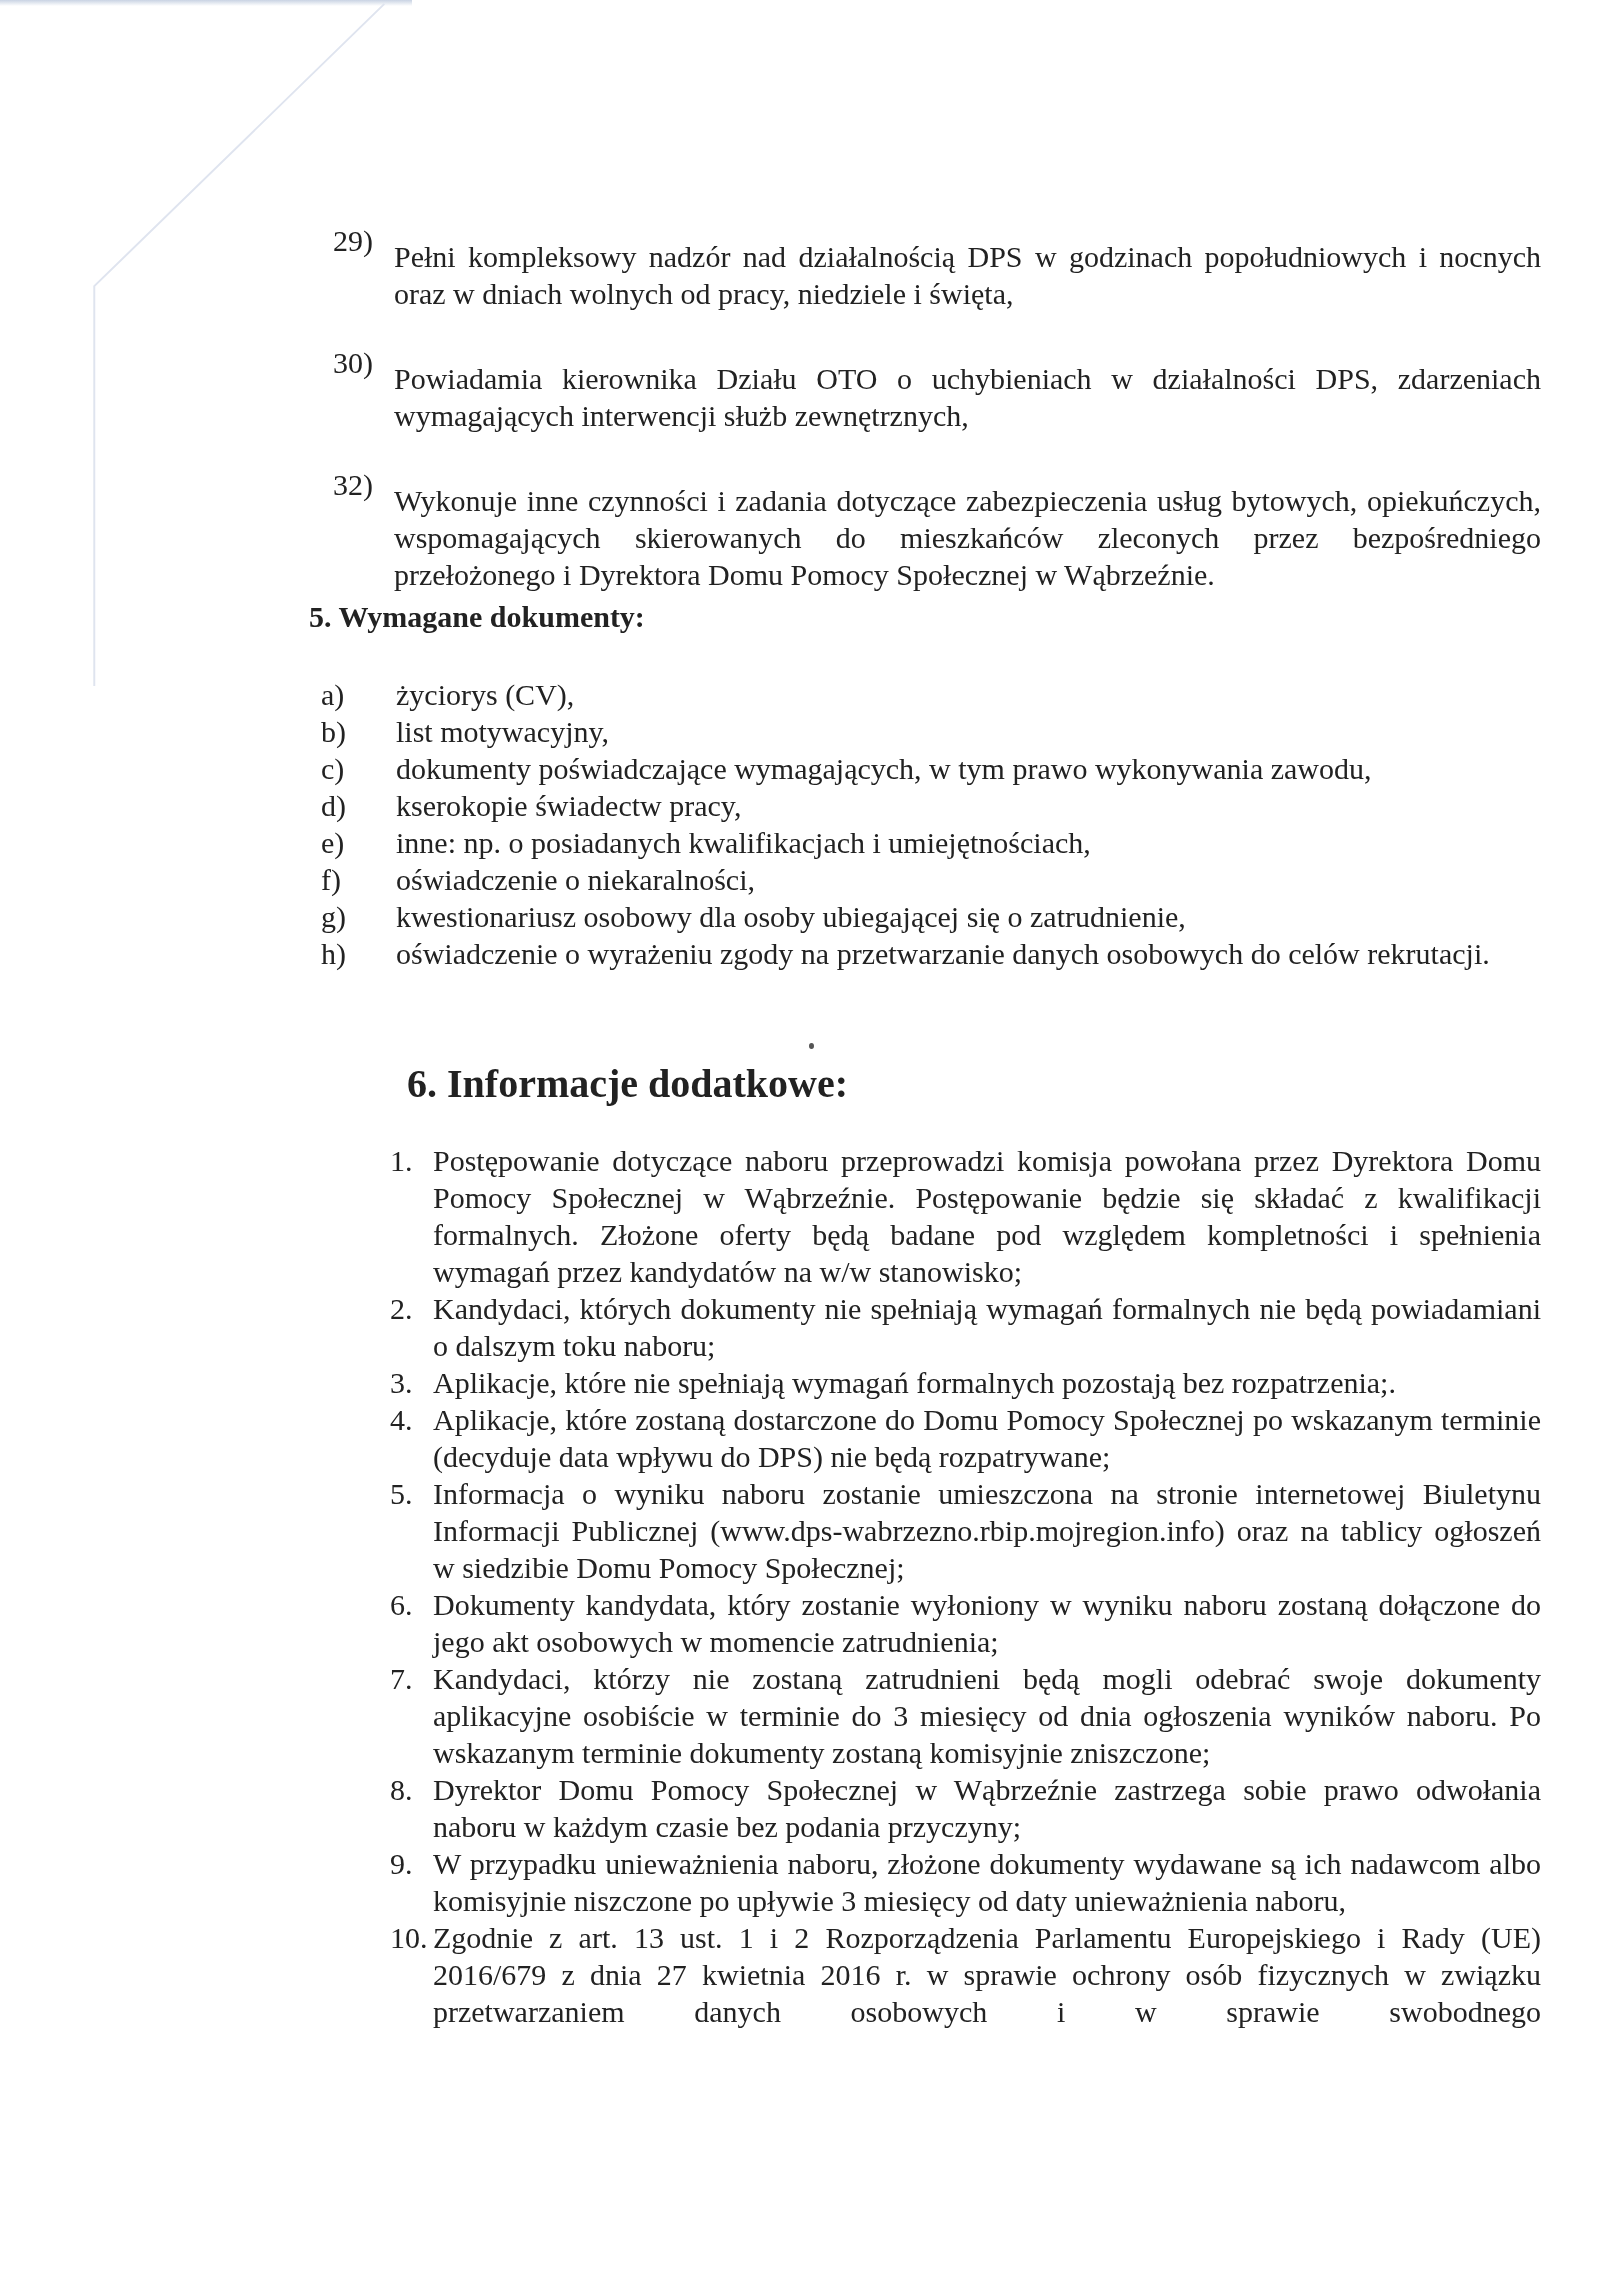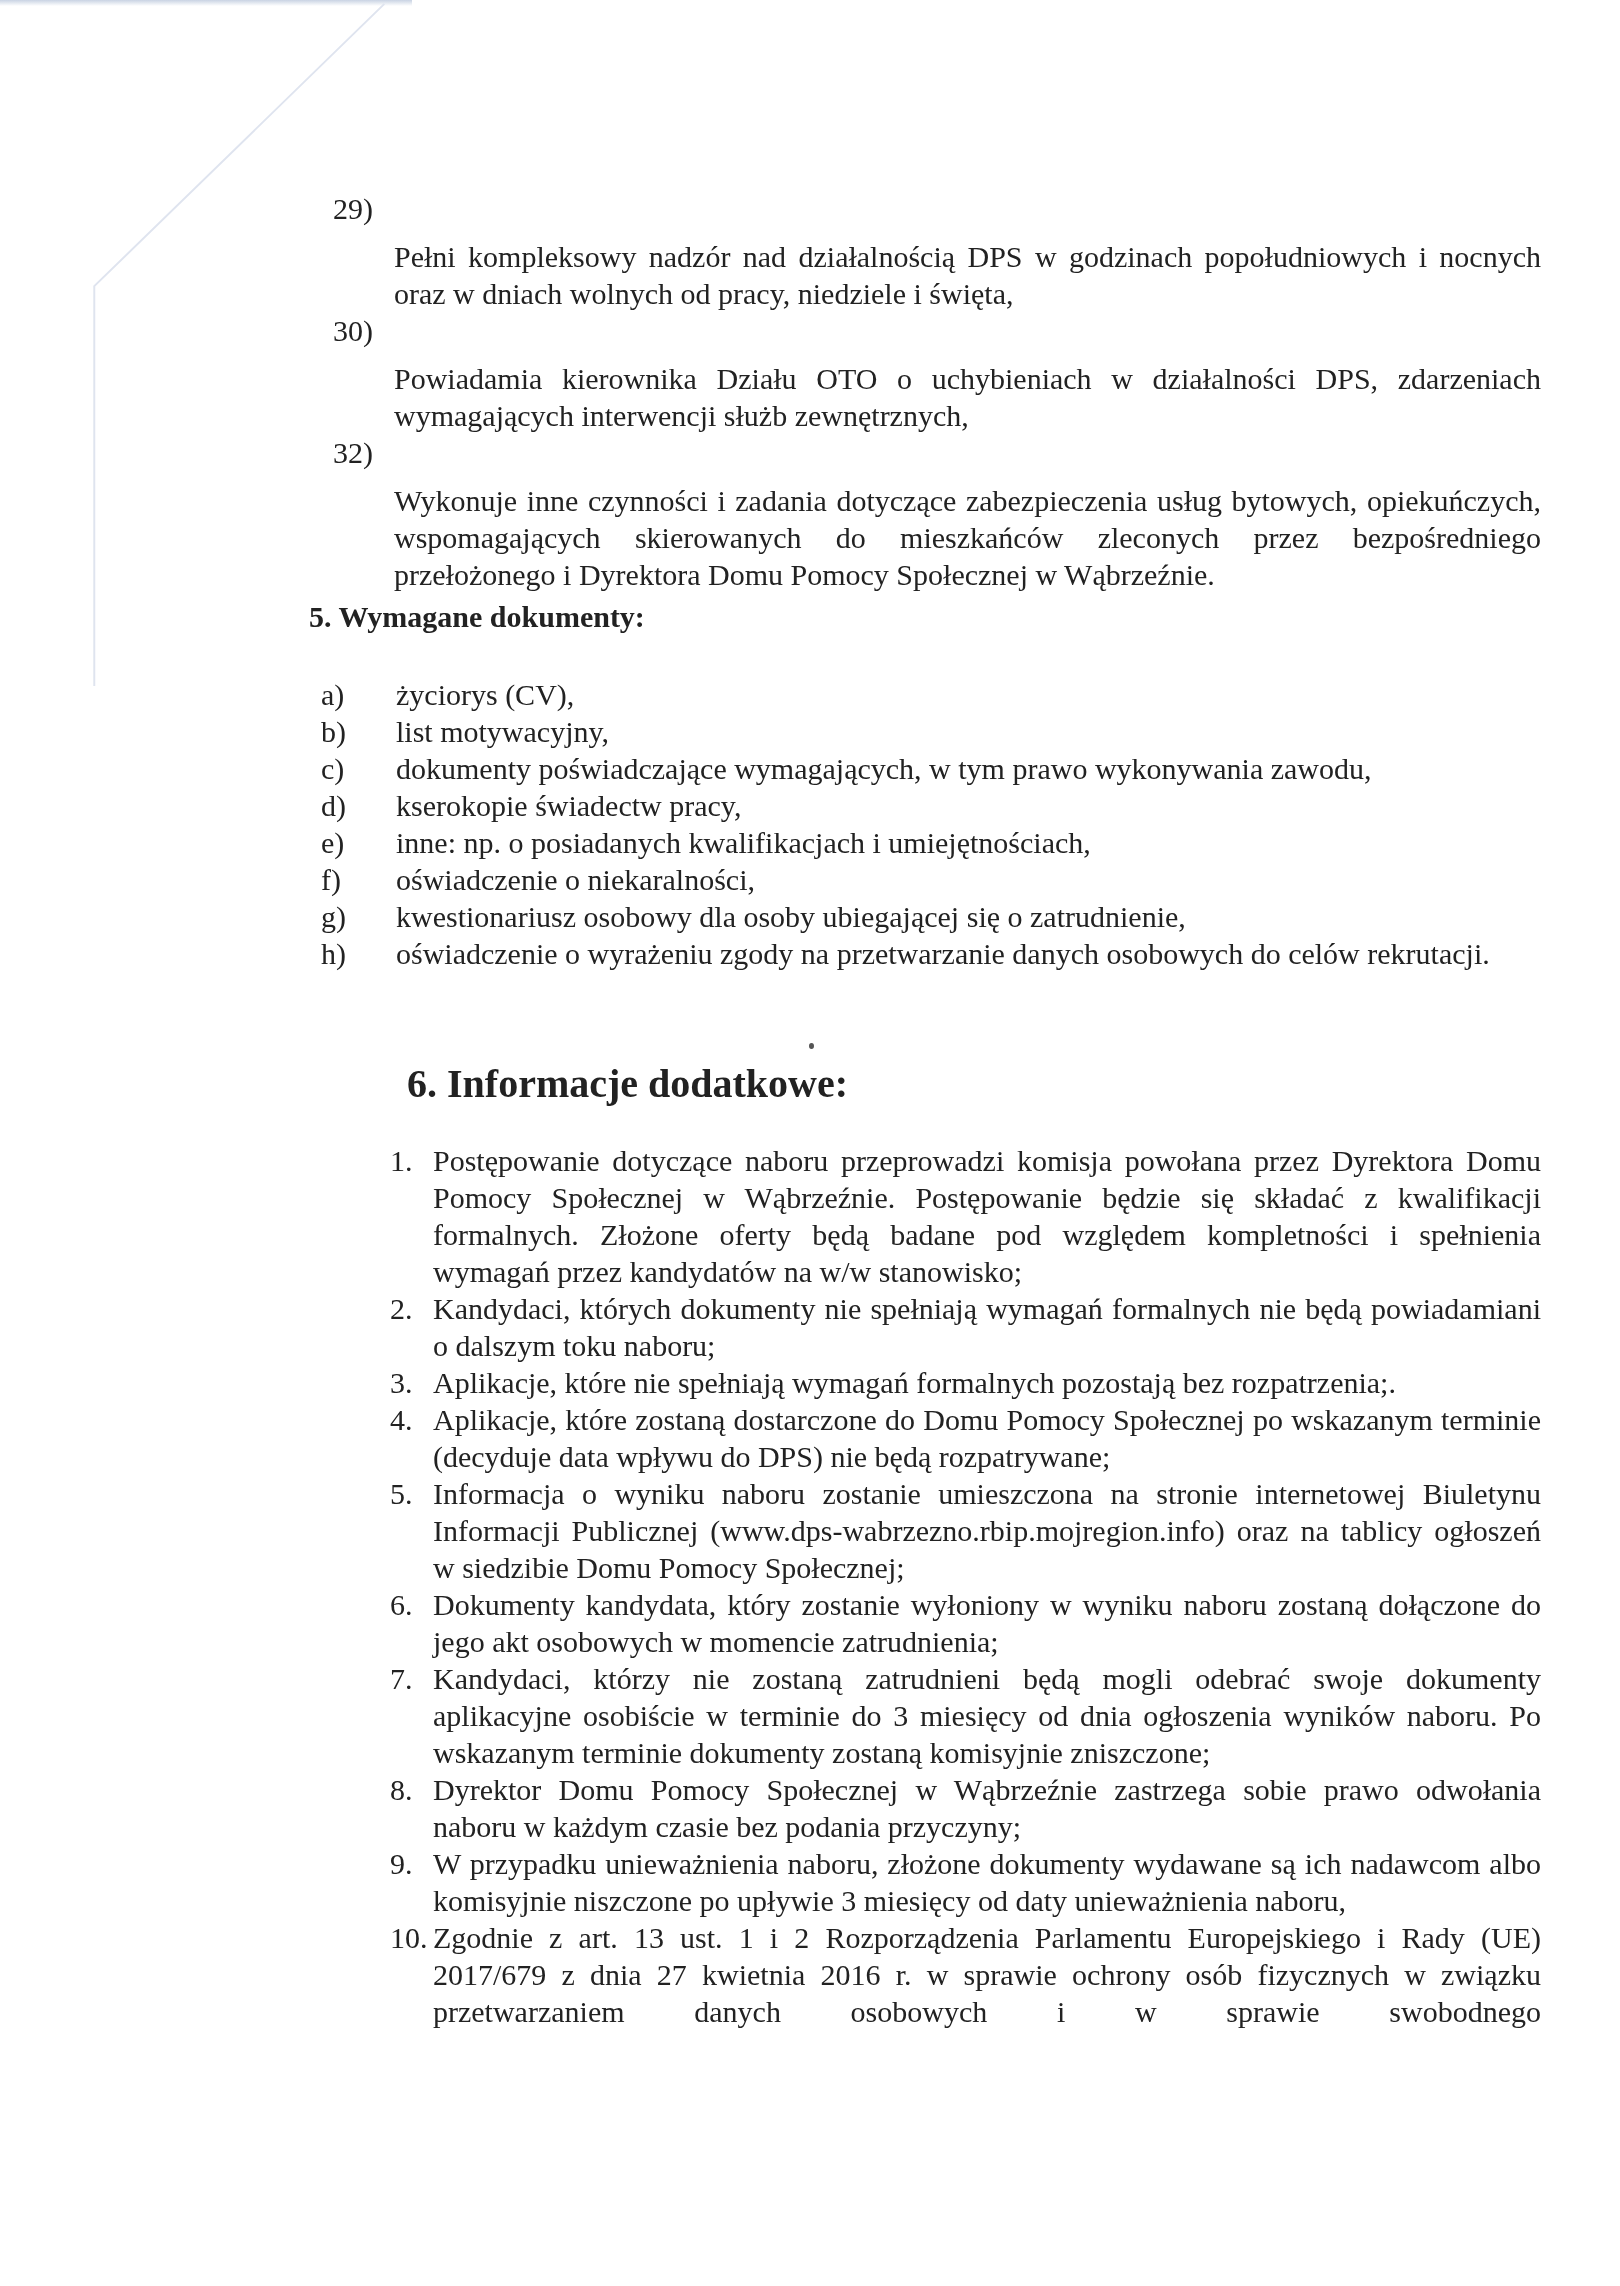--- a/index.html
+++ b/index.html
@@ -12,21 +12,21 @@
     position: absolute; left: 0; top: 0; width: 412px; height: 5.9px;
     background: linear-gradient(to bottom, #c9d3e3, rgba(255,255,255,0));
   }
   .fold-svg { position: absolute; left: 0; top: 0; }
 
   .block { position: absolute; font-size: 30px; line-height: 37px; }
 
   
   .duties { left: 333px; top: 190px; width: 1208px; }
   .duty { display: flex; }
-  .duty .num { width: 61px; flex: none; }
+  .duty .num { width: 61px; flex: none; margin-top: 32px; }
   .duty .txt { flex: 1; text-align: justify; text-align-last: left; margin-top: 48px; }
 
   .h5 { position: absolute; left: 294px; top: 600px; font-weight: bold; font-size: 30px; margin-left: 15px; }
   .reqs { left: 321px; top: 676px; width: 1219px; }
   .req { display: flex; }
   .req .mk { width: 75px; flex: none; }
   .req .txt { flex: 1; text-align: justify; text-align-last: left; }
 
   .h6 { position: absolute; left: 407px; top: 1060px; font-weight: bold; font-size: 40px; }
   .infos { left: 390px; top: 1142px; width: 1151px; }
@@ -131,16 +131,16 @@
   <div class="info">
     <span class="num">8.</span>
     <span class="txt">Dyrektor Domu Pomocy Społecznej w Wąbrzeźnie zastrzega sobie prawo odwołania naboru w każdym czasie bez podania przyczyny;</span>
   </div>
   <div class="info">
     <span class="num">9.</span>
     <span class="txt">W przypadku unieważnienia naboru, złożone dokumenty wydawane są ich nadawcom albo komisyjnie niszczone po upływie 3 miesięcy od daty unieważnienia naboru,</span>
   </div>
   <div class="info last">
     <span class="num">10.</span>
-    <span class="txt">Zgodnie z art. 13 ust. 1 i 2 Rozporządzenia Parlamentu Europejskiego i Rady (UE) 2017/679 z dnia 27 kwietnia 2016 r. w sprawie ochrony osób fizycznych w związku przetwarzaniem danych osobowych i w sprawie swobodnego</span>
+    <span class="txt">Zgodnie z art. 13 ust. 1 i 2 Rozporządzenia Parlamentu Europejskiego i Rady (UE) 2016/679 z dnia 27 kwietnia 2016 r. w sprawie ochrony osób fizycznych w związku przetwarzaniem danych osobowych i w sprawie swobodnego</span>
   </div>
 </div>
 
 
 </body></html>

